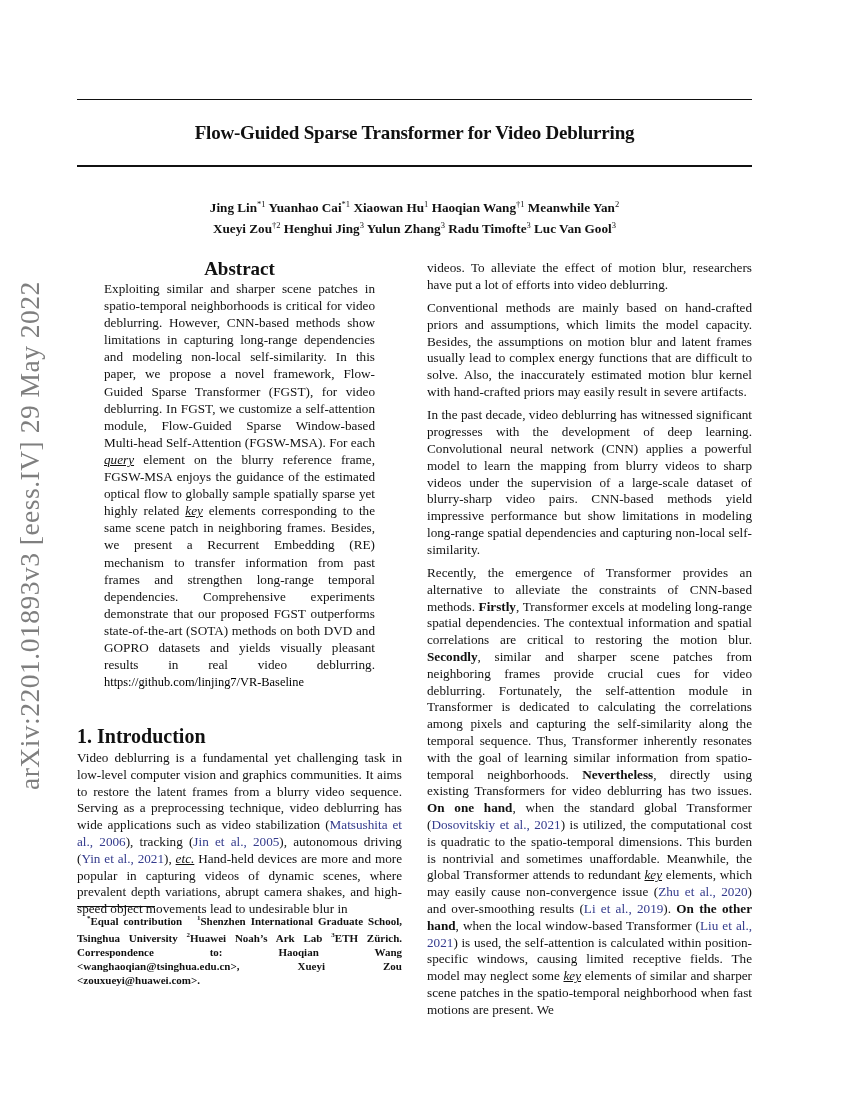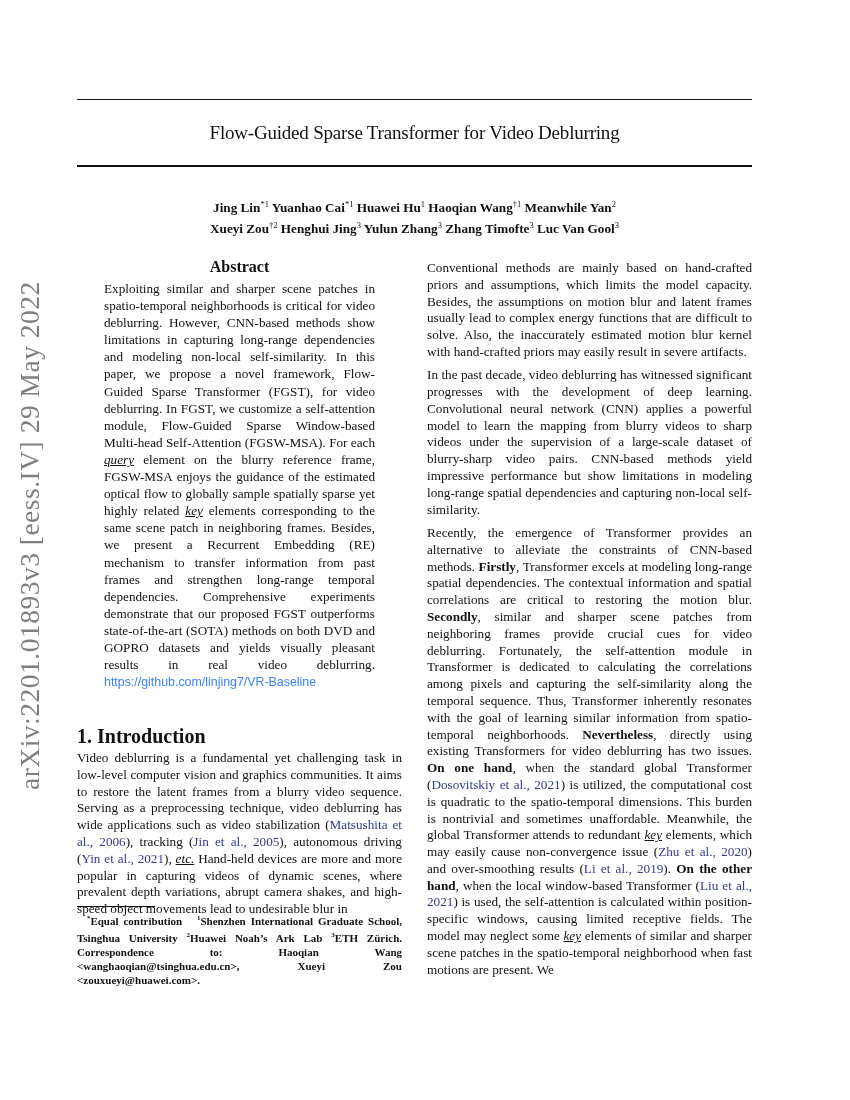--- a/index.html
+++ b/index.html
@@ -1,32 +1,32 @@
 <!DOCTYPE html>
 <html><head>
 <meta charset="utf-8">
 <style>
   html, body { margin: 0; padding: 0; background: #ffffff; }
   body { width: 850px; height: 1100px; position: relative; overflow: hidden;
          font-family: "Liberation Serif", "DejaVu Serif", serif; color: #111; }
   .rule-top { position: absolute; left: 77px; top: 99px; width: 675px; height: 1px; background: #111; }
   .rule-bot { position: absolute; left: 77px; top: 165px; width: 675px; height: 2px; background: #111; }
   .title { position: absolute; left: 77px; top: 122px; width: 675px; text-align: center;
-           font-weight: normal; font-size: 19px; letter-spacing: -0.2px; }
+           font-weight: bold; font-size: 19px; letter-spacing: -0.2px; }
   .authors { position: absolute; left: 77px; top: 196px; width: 675px; text-align: center;
              font-weight: bold; font-size: 13.2px; line-height: 17px; }
   .authors .au { margin: 0 0; white-space: nowrap; }
   .authors sup { font-weight: normal; font-size: 8.5px; }
   .arxiv { position: absolute; left: 14px; top: 790px; transform-origin: left top; transform: rotate(-90deg);
            font-family: "Liberation Serif", "DejaVu Serif", serif; font-size: 27.5px; color: #7f7f7f; white-space: nowrap; letter-spacing: 0.5px; }
   .abstract-head { position: absolute; left: 104px; top: 258px; width: 271px; text-align: center;
-                   font-weight: bold; font-size: 16px; }
+                   font-weight: bold; font-size: 19px; }
   .abstract { position: absolute; left: 104px; top: 280px; width: 271px; font-size: 13.2px;
               line-height: 17.1px; text-align: justify; }
-  .mono { font-family: Liberation Sans, sans-serif; font-size: 12.4px; color: #3b82f6; }
+  .mono { font-family: Liberation Serif, serif; font-size: 12.4px; color: #000000; }
   .it { font-style: italic; text-decoration: underline; }
   .h1 { position: absolute; left: 77px; top: 725px; font-weight: bold; font-size: 20px; }
   .col-left { position: absolute; left: 77px; top: 750px; width: 325px; font-size: 13.2px;
               line-height: 16.8px; text-align: justify; }
   .cite { color: #333a8c; }
   .fn-rule { position: absolute; left: 77px; top: 906px; width: 78px; height: 1px; background: #111; }
   .footnote { position: absolute; left: 77px; top: 911px; width: 325px; font-size: 11px;
               line-height: 14.2px; text-align: justify; font-weight: bold; }
   .footnote sup { font-size: 7px; }
   .col-right { position: absolute; left: 427px; top: 260px; width: 325px; font-size: 13.2px;
@@ -39,36 +39,37 @@
 
 <div class="arxiv">arXiv:2201.01893v3  [eess.IV]  29 May 2022</div>
 
 <div class="rule-top"></div>
 <div class="title">Flow-Guided Sparse Transformer for Video Deblurring</div>
 <div class="rule-bot"></div>
 
 <div class="authors">
   <span class="au"><span>Jing Lin</span><sup>*1</sup></span>
   <span class="au"><span>Yuanhao Cai</span><sup>*1</sup></span>
-  <span class="au"><span>Huawei Hu</span><sup>1</sup></span>
+  <span class="au"><span>Xiaowan Hu</span><sup>1</sup></span>
   <span class="au"><span>Haoqian Wang</span><sup>†1</sup></span>
   <span class="au"><span>Meanwhile Yan</span><sup>2</sup></span><br>
   <span class="au"><span>Xueyi Zou</span><sup>†2</sup></span>
   <span class="au"><span>Henghui Jing</span><sup>3</sup></span>
   <span class="au"><span>Yulun Zhang</span><sup>3</sup></span>
-  <span class="au"><span>Zhang Timofte</span><sup>3</sup></span>
+  <span class="au"><span>Radu Timofte</span><sup>3</sup></span>
   <span class="au"><span>Luc Van Gool</span><sup>3</sup></span>
 </div>
 
 <div class="abstract-head">Abstract</div>
 <div class="abstract"><span>Exploiting similar and sharper scene patches in spatio-temporal neighborhoods is critical for video deblurring. However, CNN-based methods show limitations in capturing long-range dependencies and modeling non-local self-similarity. In this paper, we propose a novel framework, Flow-Guided Sparse Transformer (FGST), for video deblurring. In FGST, we customize a self-attention module, Flow-Guided Sparse Window-based Multi-head Self-Attention (FGSW-MSA). For each </span><span class="it">query</span><span> element on the blurry reference frame, FGSW-MSA enjoys the guidance of the estimated optical flow to globally sample spatially sparse yet highly related </span><span class="it">key</span><span> elements corresponding to the same scene patch in neighboring frames. Besides, we present a Recurrent Embedding (RE) mechanism to transfer information from past frames and strengthen long-range temporal dependencies. Comprehensive experiments demonstrate that our proposed FGST outperforms state-of-the-art (SOTA) methods on both DVD and GOPRO datasets and yields visually pleasant results in real video deblurring. </span><span class="mono">https://github.com/linjing7/VR-Baseline</span></div>
 
 <div class="h1">1. Introduction</div>
 <div class="col-left"><span>Video deblurring is a fundamental yet challenging task in low-level computer vision and graphics communities. It aims to restore the latent frames from a blurry video sequence. Serving as a preprocessing technique, video deblurring has wide applications such as video stabilization (</span><span class="cite">Matsushita et al., 2006</span><span>), tracking (</span><span class="cite">Jin et al., 2005</span><span>), autonomous driving (</span><span class="cite">Yin et al., 2021</span><span>), </span><span class="it">etc.</span><span id="p1e-left"> Hand-held devices are more and more popular in capturing videos of dynamic scenes, where prevalent depth variations, abrupt camera shakes, and high-speed object movements lead to undesirable blur in</span></div>
 
 <div class="fn-rule"></div>
 <div class="footnote">&nbsp;&nbsp;<sup>*</sup><span>Equal contribution</span>&nbsp;&nbsp;&nbsp;<sup>1</sup><span>Shenzhen International Graduate School, Tsinghua University </span><sup>2</sup><span>Huawei Noah’s Ark Lab </span><sup>3</sup><span>ETH Zürich.</span><span>  Correspondence to: Haoqian Wang &lt;wanghaoqian@tsinghua.edu.cn&gt;, Xueyi Zou &lt;zouxueyi@huawei.com&gt;.</span></div>
 
 <div class="col-right">
+  <p id="p1e-right">videos. To alleviate the effect of motion blur, researchers have put a lot of efforts into video deblurring.</p>
   <p>Conventional methods are mainly based on hand-crafted priors and assumptions, which limits the model capacity. Besides, the assumptions on motion blur and latent frames usually lead to complex energy functions that are difficult to solve. Also, the inaccurately estimated motion blur kernel with hand-crafted priors may easily result in severe artifacts.</p>
   <p>In the past decade, video deblurring has witnessed significant progresses with the development of deep learning. Convolutional neural network (CNN) applies a powerful model to learn the mapping from blurry videos to sharp videos under the supervision of a large-scale dataset of blurry-sharp video pairs. CNN-based methods yield impressive performance but show limitations in modeling long-range spatial dependencies and capturing non-local self-similarity.</p>
   <p><span>Recently, the emergence of Transformer provides an alternative to alleviate the constraints of CNN-based methods. </span><b>Firstly</b><span>, Transformer excels at modeling long-range spatial dependencies. The contextual information and spatial correlations are critical to restoring the motion blur. </span><b>Secondly</b><span>, similar and sharper scene patches from neighboring frames provide crucial cues for video deblurring. Fortunately, the self-attention module in Transformer is dedicated to calculating the correlations among pixels and capturing the self-similarity along the temporal sequence. Thus, Transformer inherently resonates with the goal of learning similar information from spatio-temporal neighborhoods. </span><b>Nevertheless</b><span>, directly using existing Transformers for video deblurring has two issues. </span><b>On one hand</b><span>, when the standard global Transformer (</span><span class="cite">Dosovitskiy et al., 2021</span><span>) is utilized, the computational cost is quadratic to the spatio-temporal dimensions. This burden is nontrivial and sometimes unaffordable. Meanwhile, the global Transformer attends to redundant </span><span class="it">key</span><span> elements, which may easily cause non-convergence issue (</span><span class="cite">Zhu et al., 2020</span><span>) and over-smoothing results (</span><span class="cite">Li et al., 2019</span><span>). </span><b>On the other hand</b><span>, when the local window-based Transformer (</span><span class="cite">Liu et al., 2021</span><span>) is used, the self-attention is calculated within position-specific windows, causing limited receptive fields. The model may neglect some </span><span class="it">key</span><span> elements of similar and sharper scene patches in the spatio-temporal neighborhood when fast motions are present. We</span></p>
 </div>
 
 </body></html>

